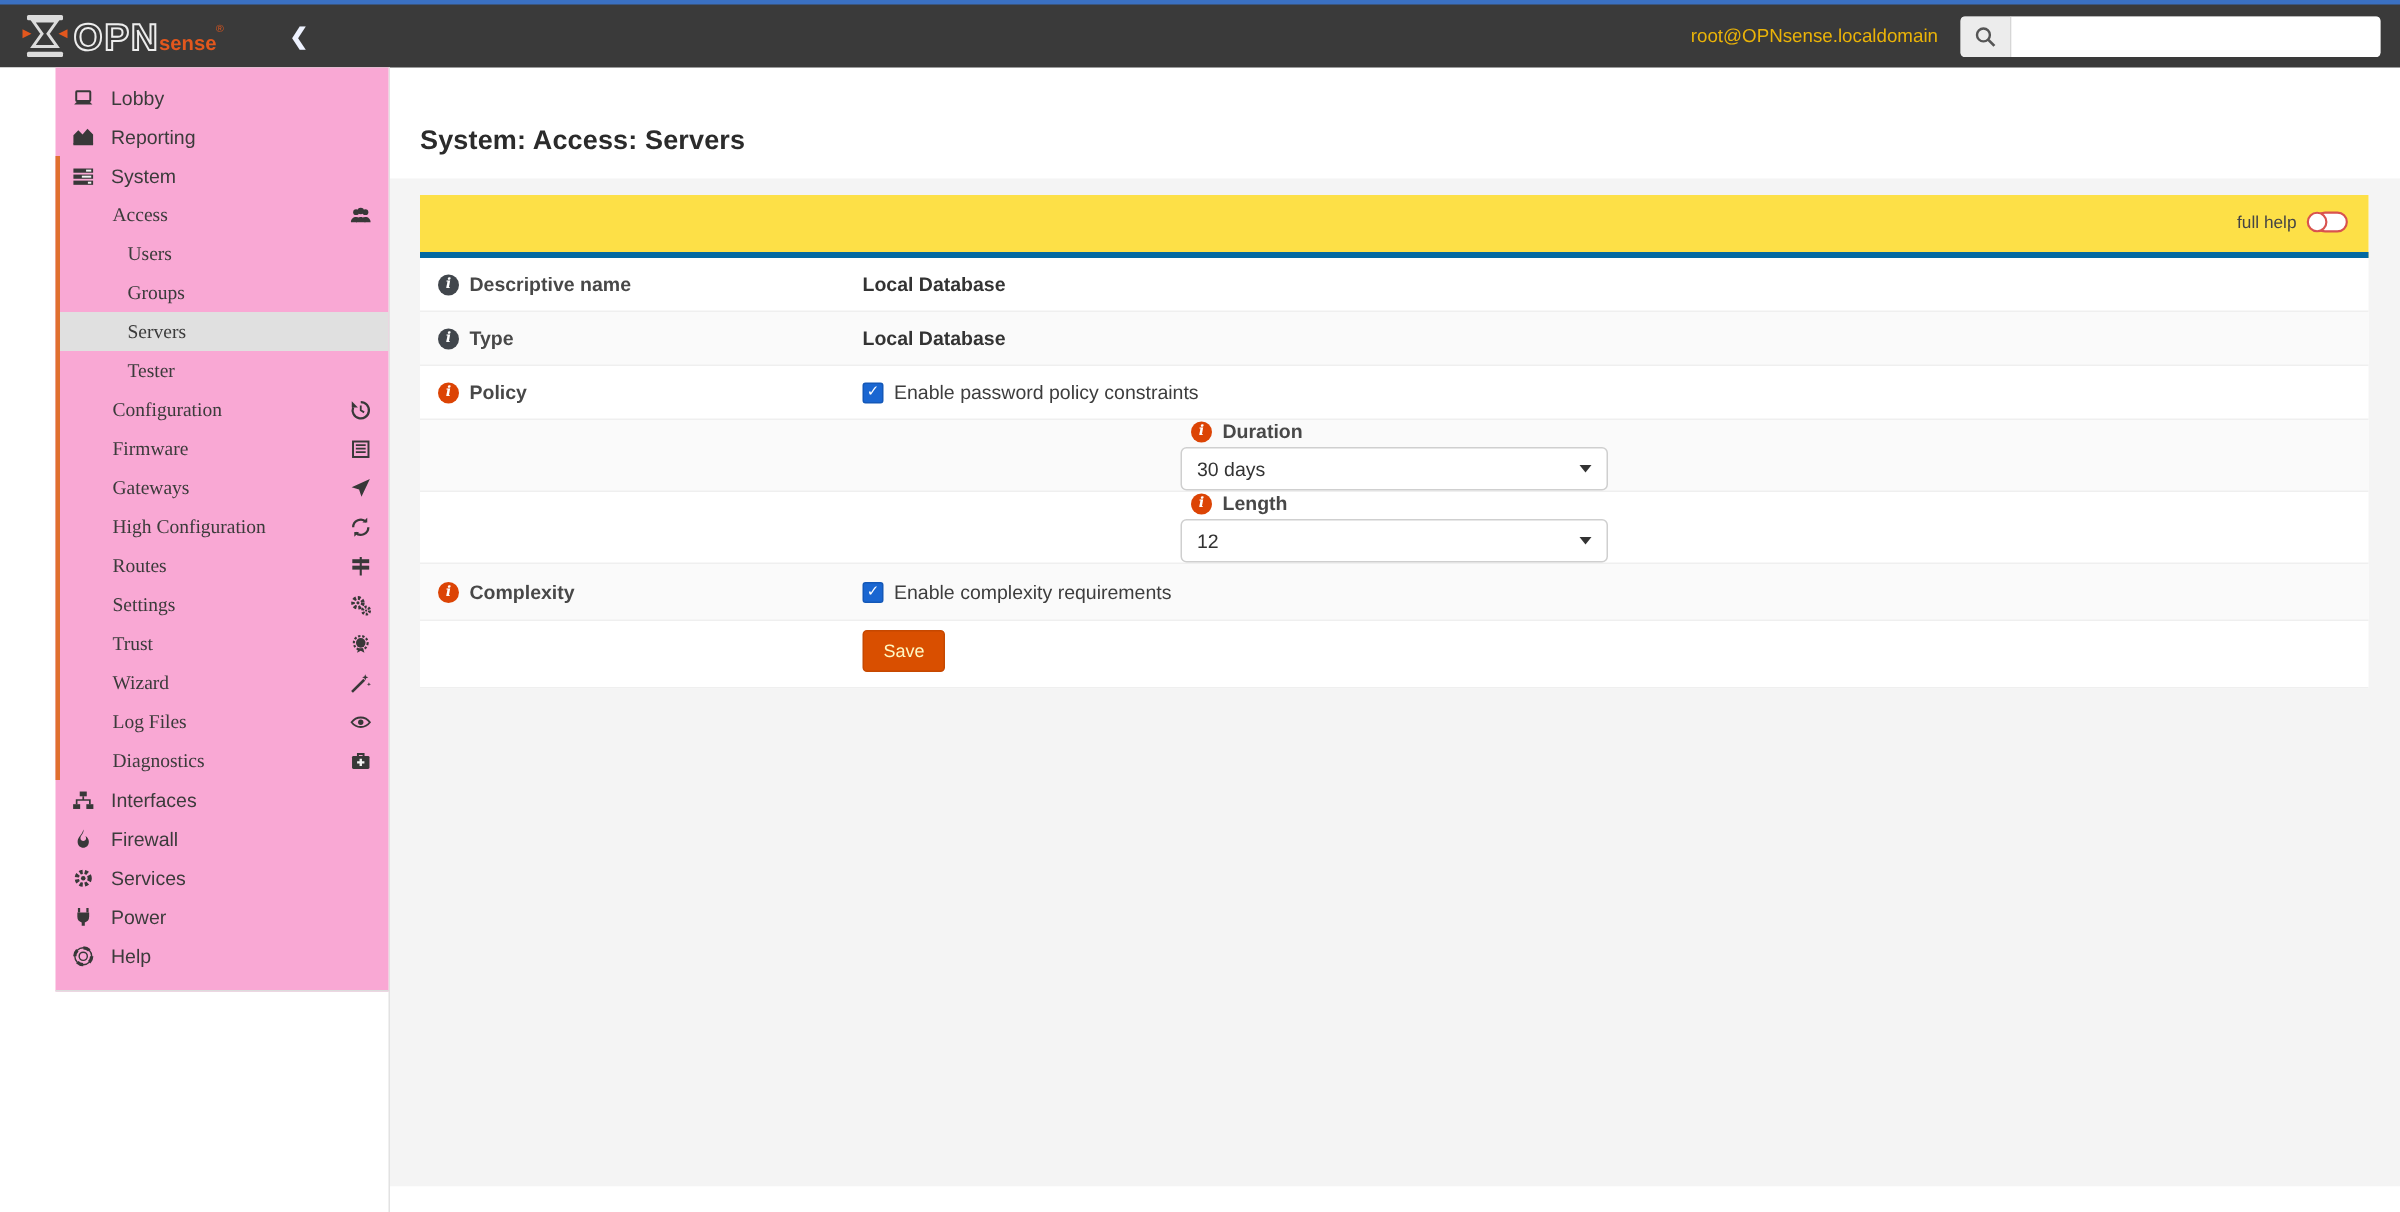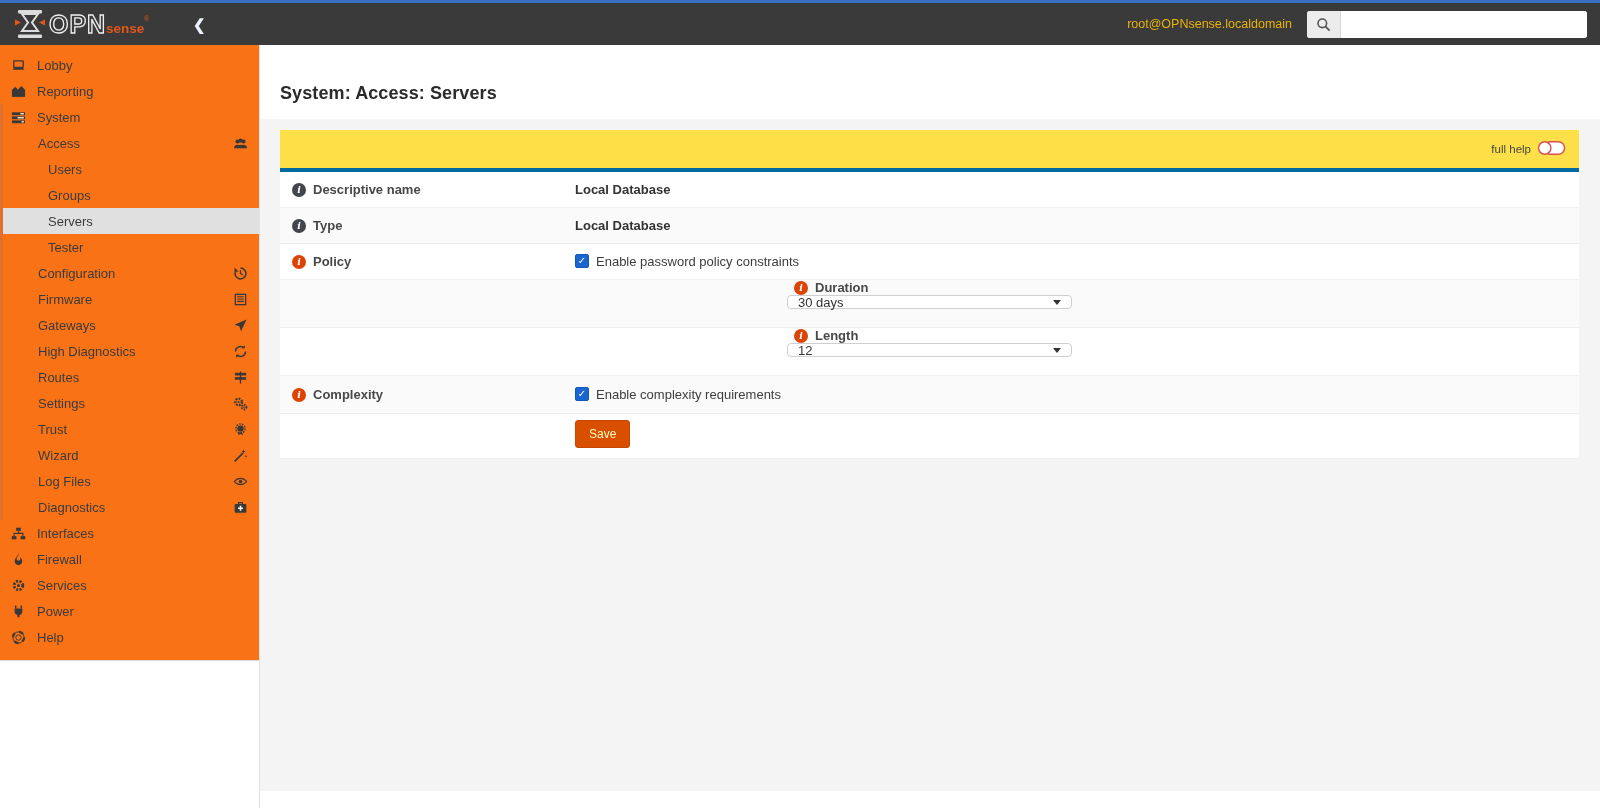--- a/index.html
+++ b/index.html
@@ -16,25 +16,25 @@
   .searchgroup{display:flex;width:280px;height:27px;border-radius:3px;overflow:hidden;background:#fff;}
   .search-addon{width:33px;background:#ececec;display:flex;align-items:center;justify-content:center;
                 border-right:1px solid #d6d6d6;cursor:pointer;}
   .search-input{flex:1;border:none;outline:none;font-size:13px;padding:0 8px;font-family:inherit;}
 
   
   .shell{display:flex;height:763px;}
 
   
   .sidebar{width:260px;min-width:260px;background:#fff;border-right:1px solid #e2e2e2;box-sizing:border-box;}
-  .menu{background:#f97316;border-bottom:1px solid #dcdcdc;padding:7px 0 10px;}
+  .menu{background:#f9a8d4;border-bottom:1px solid #dcdcdc;padding:7px 0 10px;margin-left:37px;}
   .mi{display:flex;align-items:center;height:26px;font-size:13px;color:#3b3b3b;cursor:pointer;}
   .mi .ic{width:17px;display:flex;justify-content:center;align-items:center;margin:0 10px;color:#383838;}
   .mi .lbl{white-space:nowrap;}
-  .mi.l2,.mi.l3{justify-content:space-between;padding-right:11px;}
+  .mi.l2,.mi.l3{justify-content:space-between;padding-right:11px;font-family:Liberation Serif, serif;}
   .mi.l2 .lbl{padding-left:35px;}
   .mi.l3 .lbl{padding-left:45px;}
   .ric{color:#383838;display:flex;align-items:center;}
   .sysgroup{border-left:3px solid #e0702f;}
   .sysgroup .l1 .ic{margin-left:7px;}
   .mi.selected{background:#e0e0e0;}
 
   
   .main{flex:1;display:flex;flex-direction:column;min-width:0;margin-top:22px;}
   .page-head{background:#fff;height:52px;display:flex;align-items:center;padding-left:20px;}
@@ -46,36 +46,36 @@
   .panel{background:#fff;}
   .panel-head{height:38px;display:flex;align-items:center;justify-content:flex-end;gap:6px;
               background:#fde047;border-bottom:4px solid #0369a1;padding-right:13px;
               font-size:11.5px;color:#454545;}
   .frow{display:flex;align-items:center;min-height:35px;border-bottom:1px solid #efefef;}
   .panel > .frow:nth-child(odd){background:#fafafa;}
   .frow.tall{min-height:47px;flex-direction:column;}
   .frow.med{min-height:37px;}
   .flabel{width:295px;min-width:295px;padding-left:12px;display:flex;align-items:center;gap:7px;
           font-size:13px;color:#484848;box-sizing:border-box;font-weight:bold;}
-  .fval{flex:1;display:flex;align-items:flex-start;font-size:13px;color:#3d3d3d;}
+  .fval{flex:1;display:flex;align-items:flex-end;font-size:13px;color:#3d3d3d;}
   .fval strong{color:#333;font-weight:bold;}
 
   .info{width:14px;height:14px;min-width:14px;border-radius:50%;color:#fff;display:inline-flex;
         align-items:center;justify-content:center;font-size:9.5px;font-weight:bold;
         font-family:"DejaVu Serif",serif;font-style:italic;cursor:pointer;}
   .info::after{content:"i";}
   .info.dark{background:#41464c;}
   .info.red{background:#dc4405;}
 
   .cb{width:14px;height:14px;min-width:14px;background:#1a66d1;border:1px solid #1458b8;border-radius:2px;
       margin-right:7px;display:inline-flex;align-items:center;justify-content:center;
       color:#fff;font-size:10px;line-height:1;cursor:pointer;box-sizing:border-box;}
   .cb::after{content:"✓";}
 
-  .select{width:285px;height:14px;border:1px solid #cfcfcf;border-radius:4px;background:#fff;
+  .select{width:285px;height:29px;border:1px solid #cfcfcf;border-radius:4px;background:#fff;
           display:flex;align-items:center;justify-content:space-between;padding:0 10px;
           font-size:13px;color:#333;cursor:pointer;box-sizing:border-box;}
   .caret{width:0;height:0;border-left:4px solid transparent;border-right:4px solid transparent;
          border-top:5px solid #333;}
 
   .save-row{padding:6px 0 10px;min-height:40px;box-sizing:border-box;}
   .save-btn{background:#d94f00;color:#fef9c3;border:1px solid #c64800;border-radius:3px;
             padding:6px 13px;font-size:12px;font-family:inherit;cursor:pointer;}
 </style>
 </head>
@@ -197,21 +197,21 @@
         </div>
         <div class="mi l2">
           <span class="lbl">Gateways</span>
           <span class="ric">
             <svg width="15" height="15" viewBox="0 0 16 16">
                 <path d="M14.5 1.5L1.5 7.2l5.3 1.6L8.5 14z" fill="currentColor"></path>
               </svg>
           </span>
         </div>
         <div class="mi l2">
-          <span class="lbl">High Diagnostics</span>
+          <span class="lbl">High Configuration</span>
           <span class="ric">
             <svg width="15" height="15" viewBox="0 0 16 16">
                 <path d="M13.4 8a5.4 5.4 0 0 1-9.2 3.8M2.6 8a5.4 5.4 0 0 1 9.2-3.8" fill="none" stroke="currentColor" stroke-width="1.6"></path>
                 <path d="M12.6 1.2v3.4H9.2z" fill="currentColor"></path>
                 <path d="M3.4 14.8v-3.4h3.4z" fill="currentColor"></path>
               </svg>
           </span>
         </div>
         <div class="mi l2">
           <span class="lbl">Routes</span>

